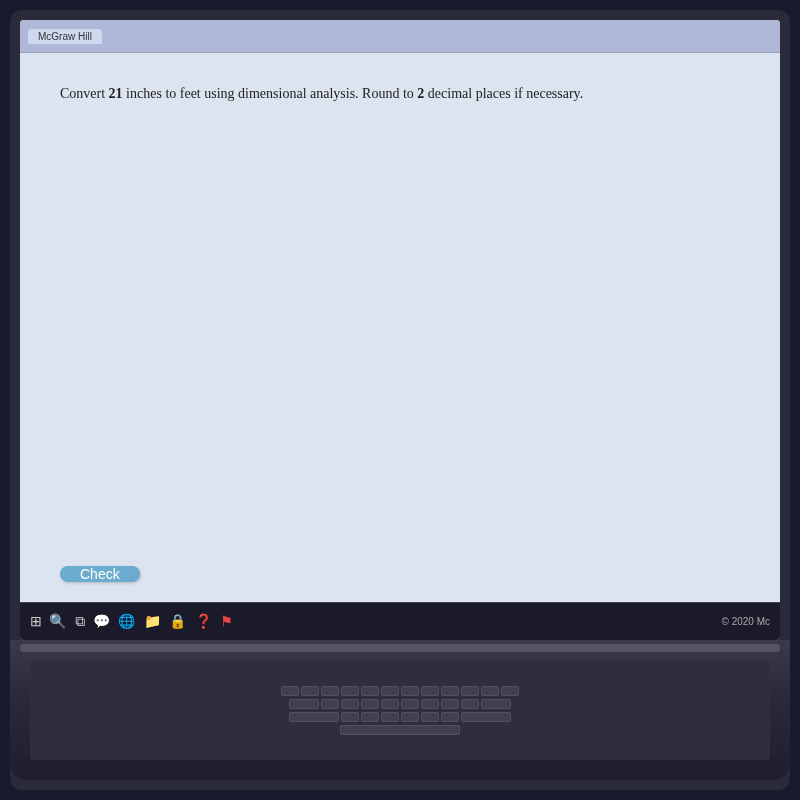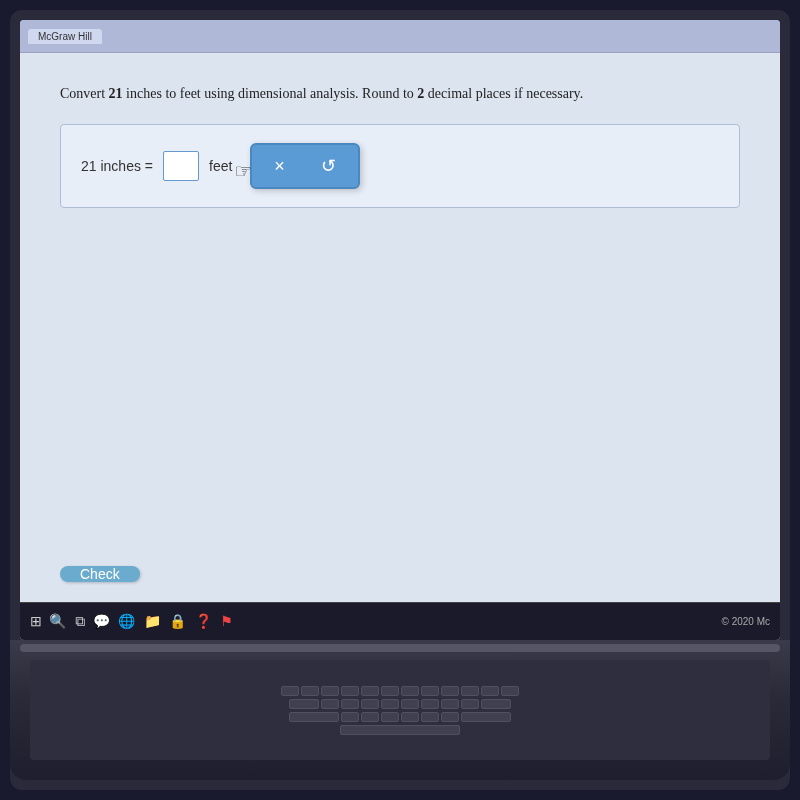--- a/index.html
+++ b/index.html
@@ -270,35 +270,20 @@
         <div class="tab">McGraw Hill</div>
       </div>
     </div>
 
     <div class="content-area">
 
       <p class="problem-text">
         Convert <strong>21</strong> inches to feet using dimensional analysis. Round to <strong>2</strong> decimal places if necessary.
       </p>
 
-      <div class="answer-box">
-        <span class="equation-label">21 inches =</span>
-
-        <div class="input-box"></div>
-
-        <span class="feet-label">feet</span>
-
-        <div class="popup-buttons" style="position:relative;">
-
-          <button class="popup-btn">×</button>
-          <button class="popup-btn">↺</button>
-
-          <div class="cursor" style="left: -18px; top: 14px;">☞</div>
-        </div>
-      </div>
 
       <div class="empty-area"></div>
 
       <button class="check-btn">Check</button>
 
     </div>
 
     <div class="taskbar">
       <div class="taskbar-left">
         <span class="taskbar-icon">⊞</span>

